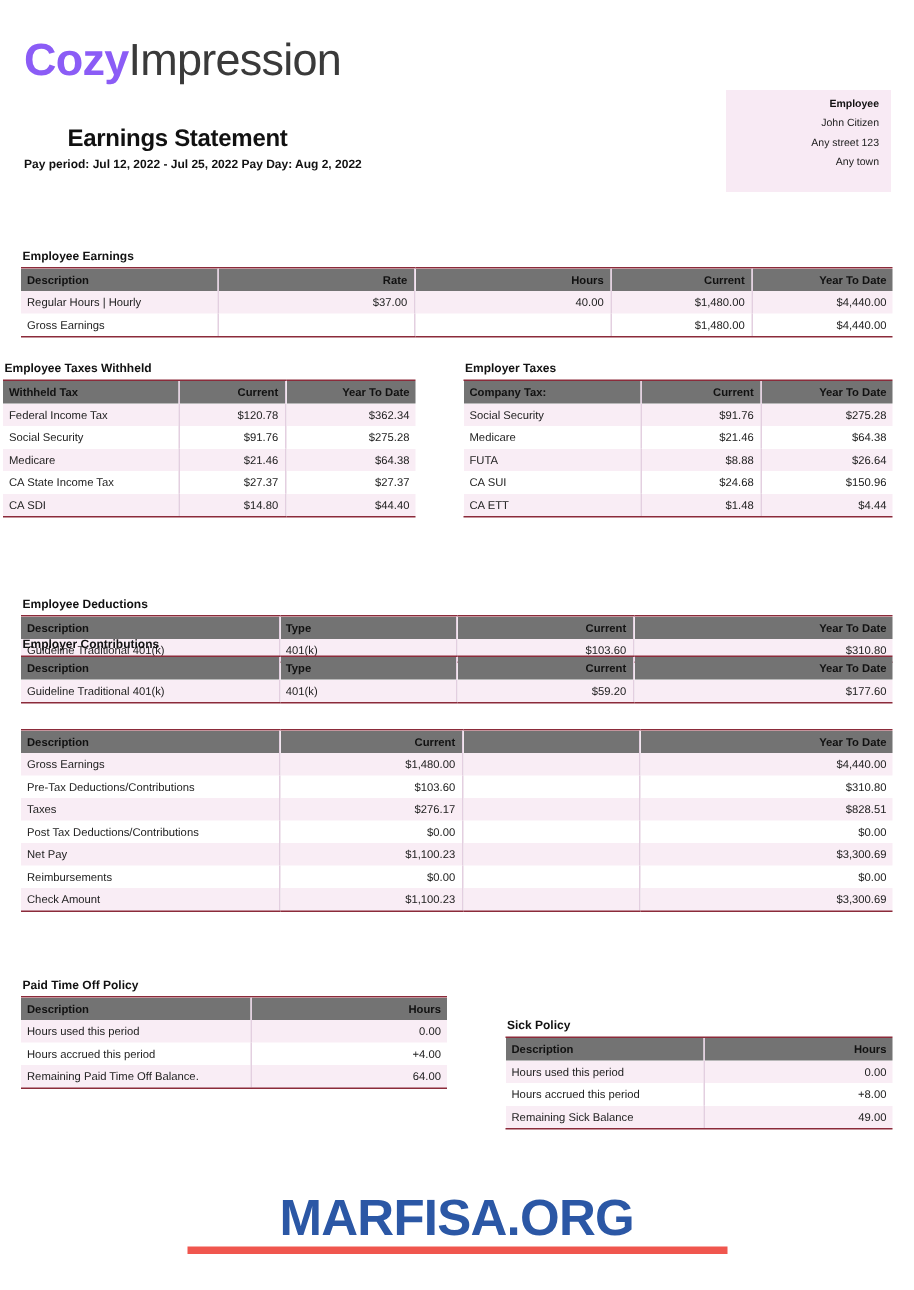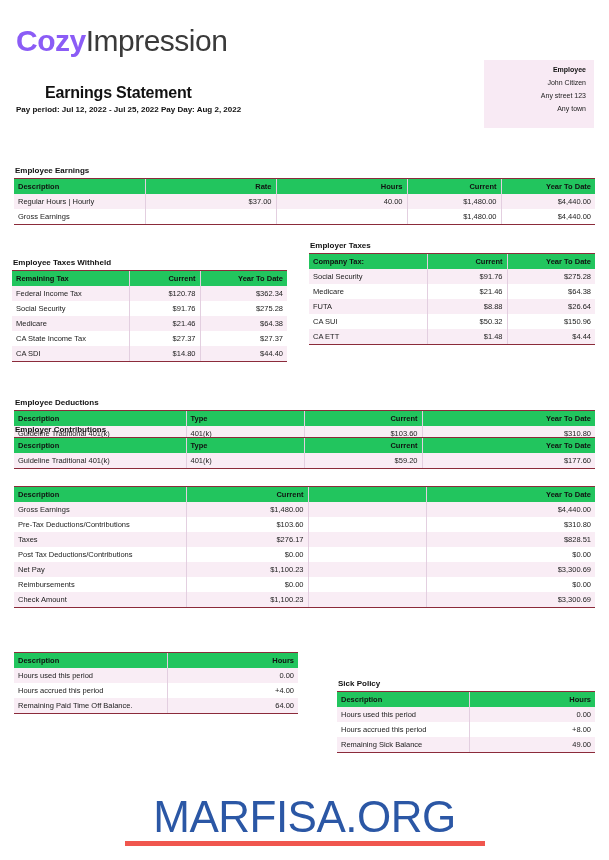--- a/index.html
+++ b/index.html
@@ -104,21 +104,21 @@
     width: 100%;
     table-layout: fixed;
   }
   table.t thead th {
     font-size: 7.5px;
     font-weight: bold;
     color: #111;
     padding: 3px 4px 3px 4px;
     border-top: 1.2px solid #8B2B3A;
     border-bottom: 0px;
-    background: #22c55e;
+    background: #737373;
     text-align: left;
     white-space: nowrap;
     overflow: hidden;
   }
   table.t tbody td {
     font-size: 7.5px;
     color: #222;
     padding: 3px 4px 3px 4px;
     text-align: left;
     white-space: nowrap;
@@ -138,22 +138,22 @@
 
   
   .watermark {
     position: absolute;
     left: 0;
     right: 0;
     top: 795px;
     text-align: center;
   }
   .wm-text {
-    font-size: 44px;
-    font-weight: normal;
+    font-size: 34px;
+    font-weight: bold;
     color: #2B57A5;
     letter-spacing: -0.5px;
     line-height: 1;
     display: inline-block;
   }
 </style>
 </head>
 <body>
 
 <div class="page">
@@ -203,31 +203,31 @@
           <td>Gross Earnings</td>
           <td class="num divL"></td>
           <td class="num divL"></td>
           <td class="num divL">$1,480.00</td>
           <td class="num divL">$4,440.00</td>
         </tr>
       </tbody>
     </table>
   </div>
 
-  <div class="section" style="left:12px; top:241px; width:275px;margin-top:17px;">
+  <div class="section" style="left:2px; top:241px; width:275px;">
     <div class="sec-title">Employee Taxes Withheld</div>
     <table class="t">
       <colgroup>
           <col style="width:117px">
           <col style="width:71px">
           <col style="width:87px">
         </colgroup>
       <thead>
           <tr>
-        <th>Remaining Tax</th>
+        <th>Withheld Tax</th>
         <th class="num divL">Current</th>
         <th class="num divL">Year To Date</th>
       </tr>
         </thead>
       <tbody id="tb-emp-taxes">
           <tr>
             <td>Federal Income Tax</td>
             <td class="num divL">$120.78</td>
             <td class="num divL">$362.34</td>
           </tr>
@@ -281,21 +281,21 @@
             <td class="num divL">$21.46</td>
             <td class="num divL">$64.38</td>
           </tr>
           <tr>
             <td>FUTA</td>
             <td class="num divL">$8.88</td>
             <td class="num divL">$26.64</td>
           </tr>
           <tr>
             <td>CA SUI</td>
-            <td class="num divL">$50.32</td>
+            <td class="num divL">$24.68</td>
             <td class="num divL">$150.96</td>
           </tr>
           <tr>
             <td>CA ETT</td>
             <td class="num divL">$1.48</td>
             <td class="num divL">$4.44</td>
           </tr>
         </tbody>
     </table>
   </div>
@@ -413,20 +413,21 @@
             <td>Check Amount</td>
             <td class="num divL">$1,100.23</td>
             <td class="num divL"></td>
             <td class="num divL">$3,300.69</td>
           </tr>
         </tbody>
     </table>
   </div>
 
   <div class="section" style="left:14px; top:652px; width:284px;">
+    <div class="sec-title">Paid Time Off Policy</div>
     <table class="t">
       <colgroup>
           <col style="width:153px">
           <col style="width:131px">
         </colgroup>
       <thead>
           <tr>
         <th>Description</th>
         <th class="num divL">Hours</th>
       </tr>

